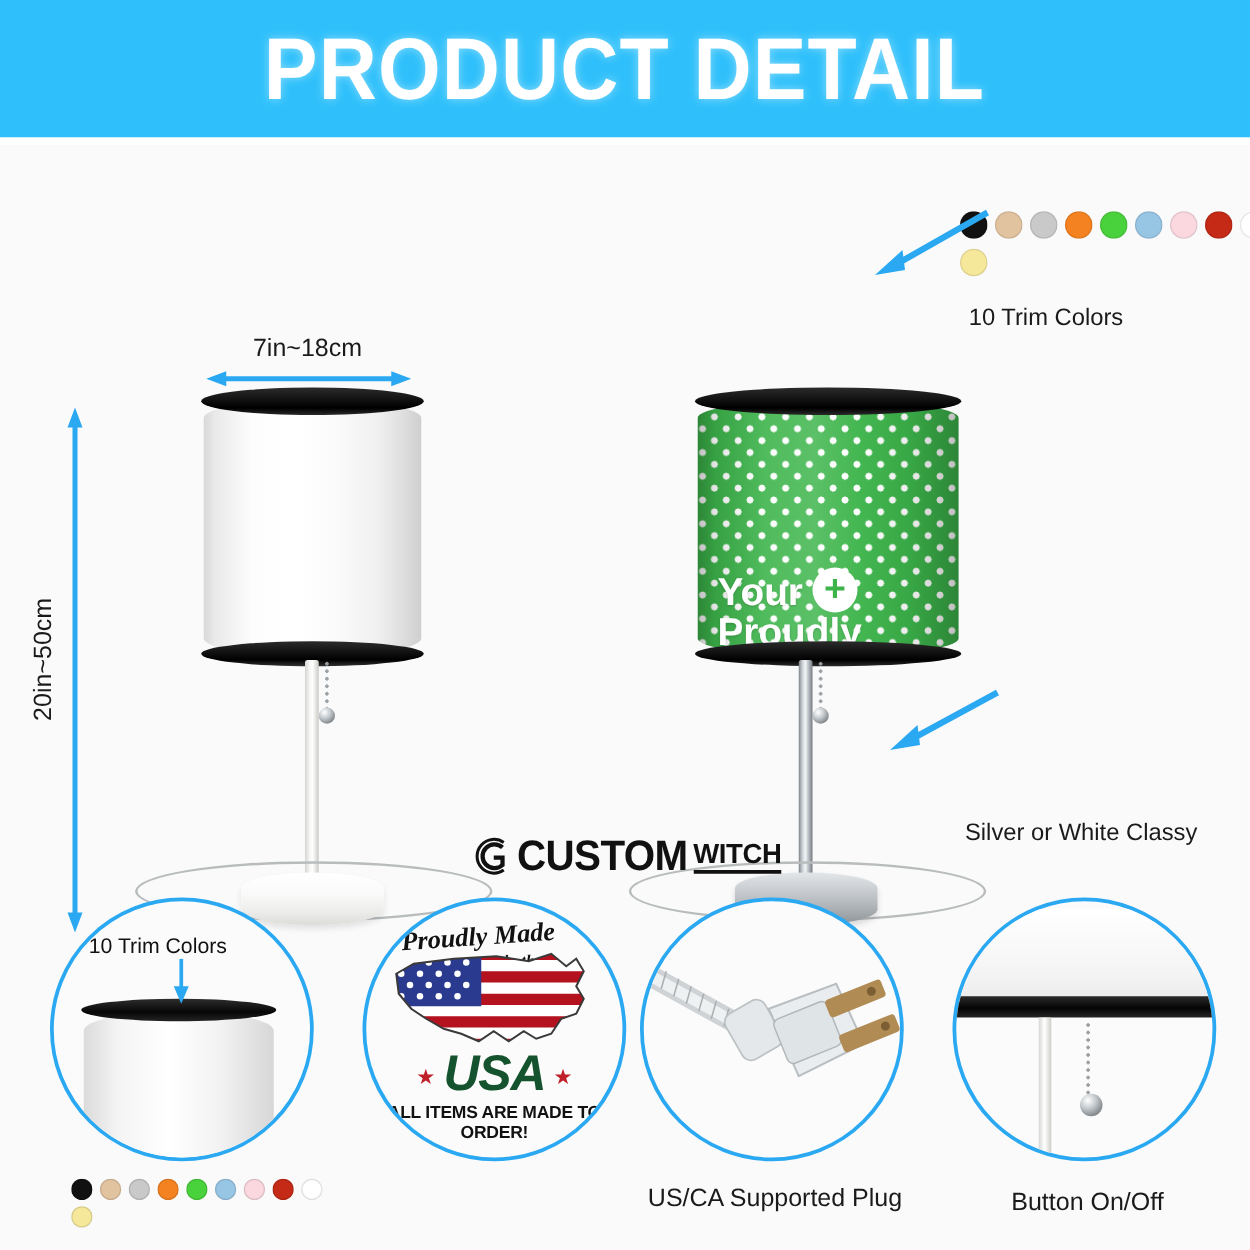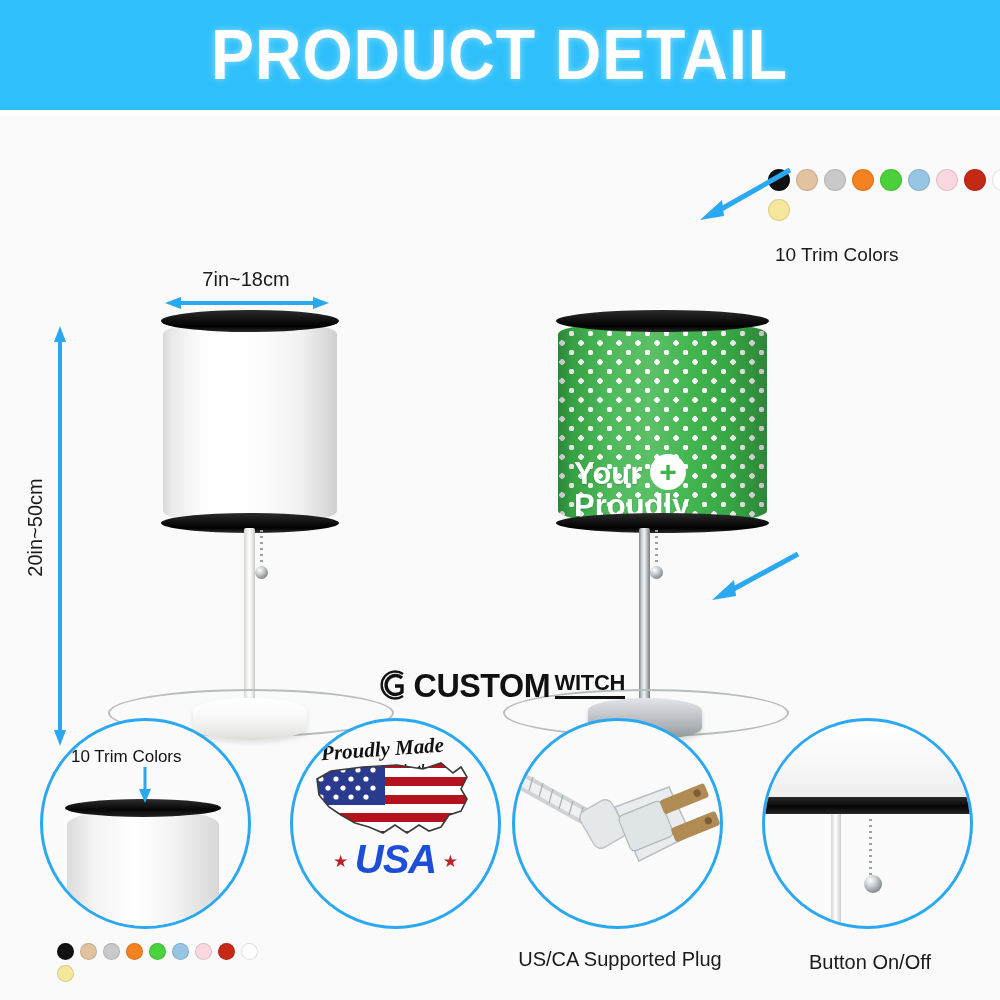--- a/index.html
+++ b/index.html
@@ -262,21 +262,21 @@
     position: absolute; left: 110px; top: 40px;
     font-family: "Liberation Serif", serif;
     font-style: italic; font-weight: bold;
     font-size: 13px; color: #111;
   }
   .usa-big {
     position: absolute; left: 0; top: 116px; width: 100%;
     text-align: center;
     font-family: "Liberation Sans", sans-serif;
     font-style: italic; font-weight: bold;
-    font-size: 40px; color: #1d4ed8; letter-spacing: -1px;
+    font-size: 40px; color: #14532d; letter-spacing: -1px;
   }
   .usa-star {
     position: absolute; top: 130px;
     color: #c0202a; font-size: 17px;
   }
   .usa-sub {
     position: absolute; left: 0; top: 160px; width: 100%;
     text-align: center;
     font-family: "Liberation Sans", sans-serif;
     font-weight: bold; font-size: 14px; color: #111;
@@ -388,20 +388,21 @@
       </div>
     <div class="swatch-row" id="swatch-row-top-2" style="left:768px; top:83px;">
         <div class="swatch" style="background: rgb(245, 232, 155);"></div>
       </div>
 
     <svg class="arrow-diag" style="left:690px; top:48px; width:110px; height:60px;" viewBox="0 0 110 60">
       <line x1="100" y1="6" x2="26" y2="48" stroke="#2aa8f2" stroke-width="5"></line>
       <polygon points="10,56 32,36 34,52" fill="#2aa8f2"></polygon>
     </svg>
 
+    <div class="callout-silver">Silver or White Classy</div>
     <svg class="arrow-diag" style="left:698px; top:430px; width:110px; height:60px;" viewBox="0 0 110 60">
       <line x1="100" y1="8" x2="30" y2="46" stroke="#2aa8f2" stroke-width="5"></line>
       <polygon points="14,54 36,34 38,50" fill="#2aa8f2"></polygon>
     </svg>
   </div>
 
   <div class="brand">
     <div class="brand-c">
       <svg viewBox="0 0 34 34" width="34" height="34">
         <path d="M28 6 A13.5 13.5 0 1 0 28 28" fill="none" stroke="#111" stroke-width="2.4"></path>
@@ -474,20 +475,21 @@
             </g>
           </g>
           <path d="M6,26 L20,18 L52,14 L86,12 L112,16 L130,10 L142,20 L150,14 L156,24
                    L150,36 L156,46 L150,58 L138,62 L130,74 L118,78 L108,72 L96,80
                    L84,72 L72,80 L58,74 L44,70 L30,62 L18,54 L8,42 Z" fill="none" stroke="#3a3a3a" stroke-width="1.6"></path>
         </svg>
 
         <div class="usa-big">USA</div>
         <div class="usa-star" style="left:40px;">★</div>
         <div class="usa-star" style="right:40px;">★</div>
+        <div class="usa-sub">ALL ITEMS ARE MADE TO ORDER!</div>
       </div>
     </div>
 
     <div class="feature" style="left:512px; top:8px; width:215px; height:260px;">
       <div class="circle" style="left:0; top:0; width:211px; height:211px;">
         <svg style="position:absolute; left:4px; top:30px; width:205px; height:150px;" viewBox="0 0 205 150">
 
           <path d="M2,30 L78,72" stroke="#cfd3d5" stroke-width="17" stroke-linecap="round"></path>
           <path d="M2,30 L78,72" stroke="#eef1f2" stroke-width="9" stroke-linecap="round"></path>
           <g stroke="#a9aeb1" stroke-width="1.2">

